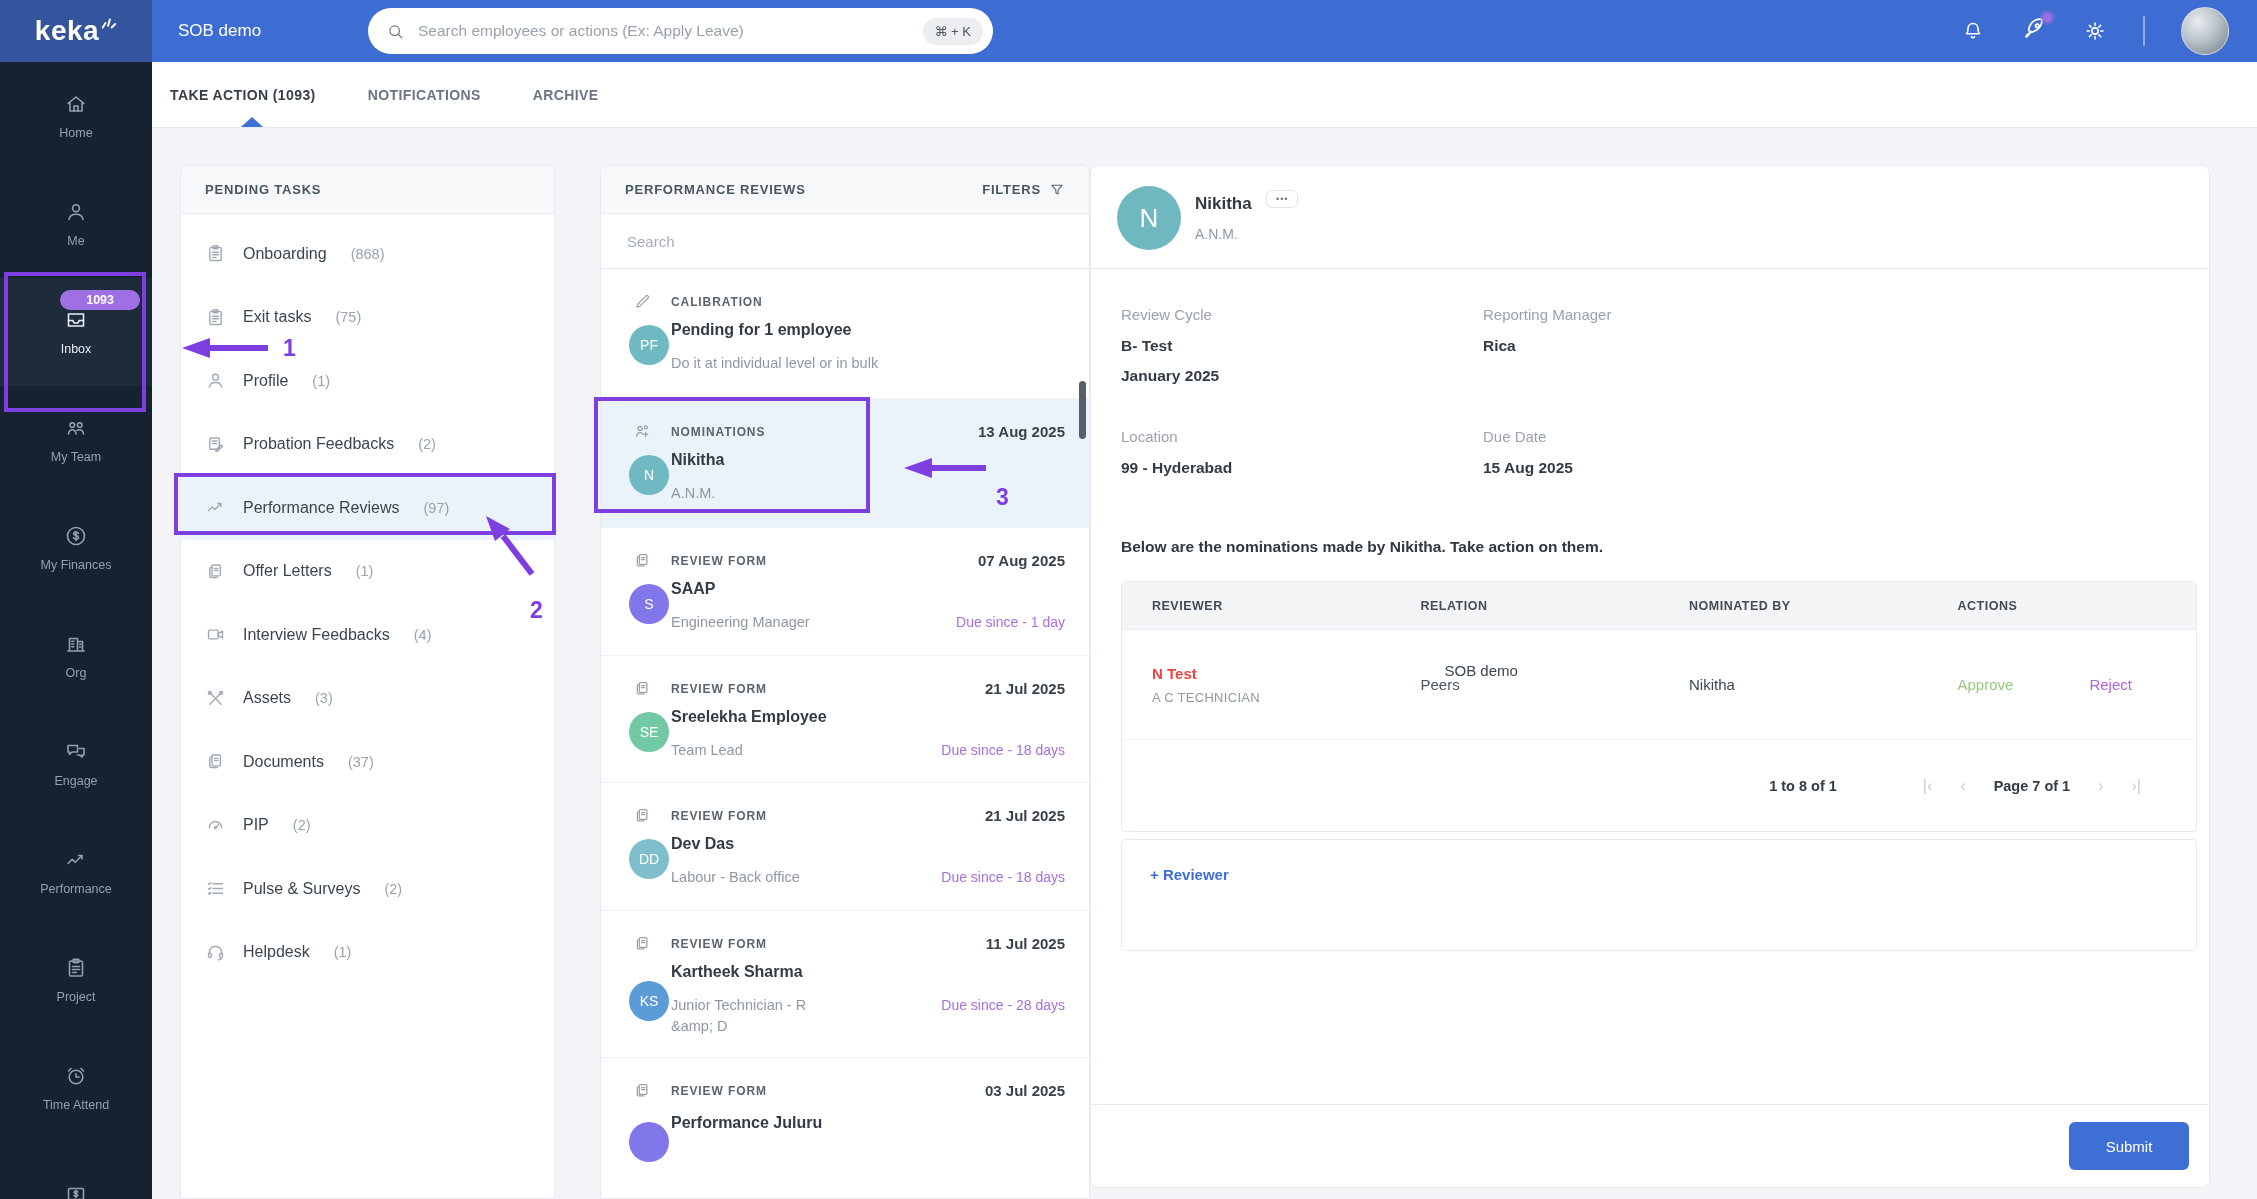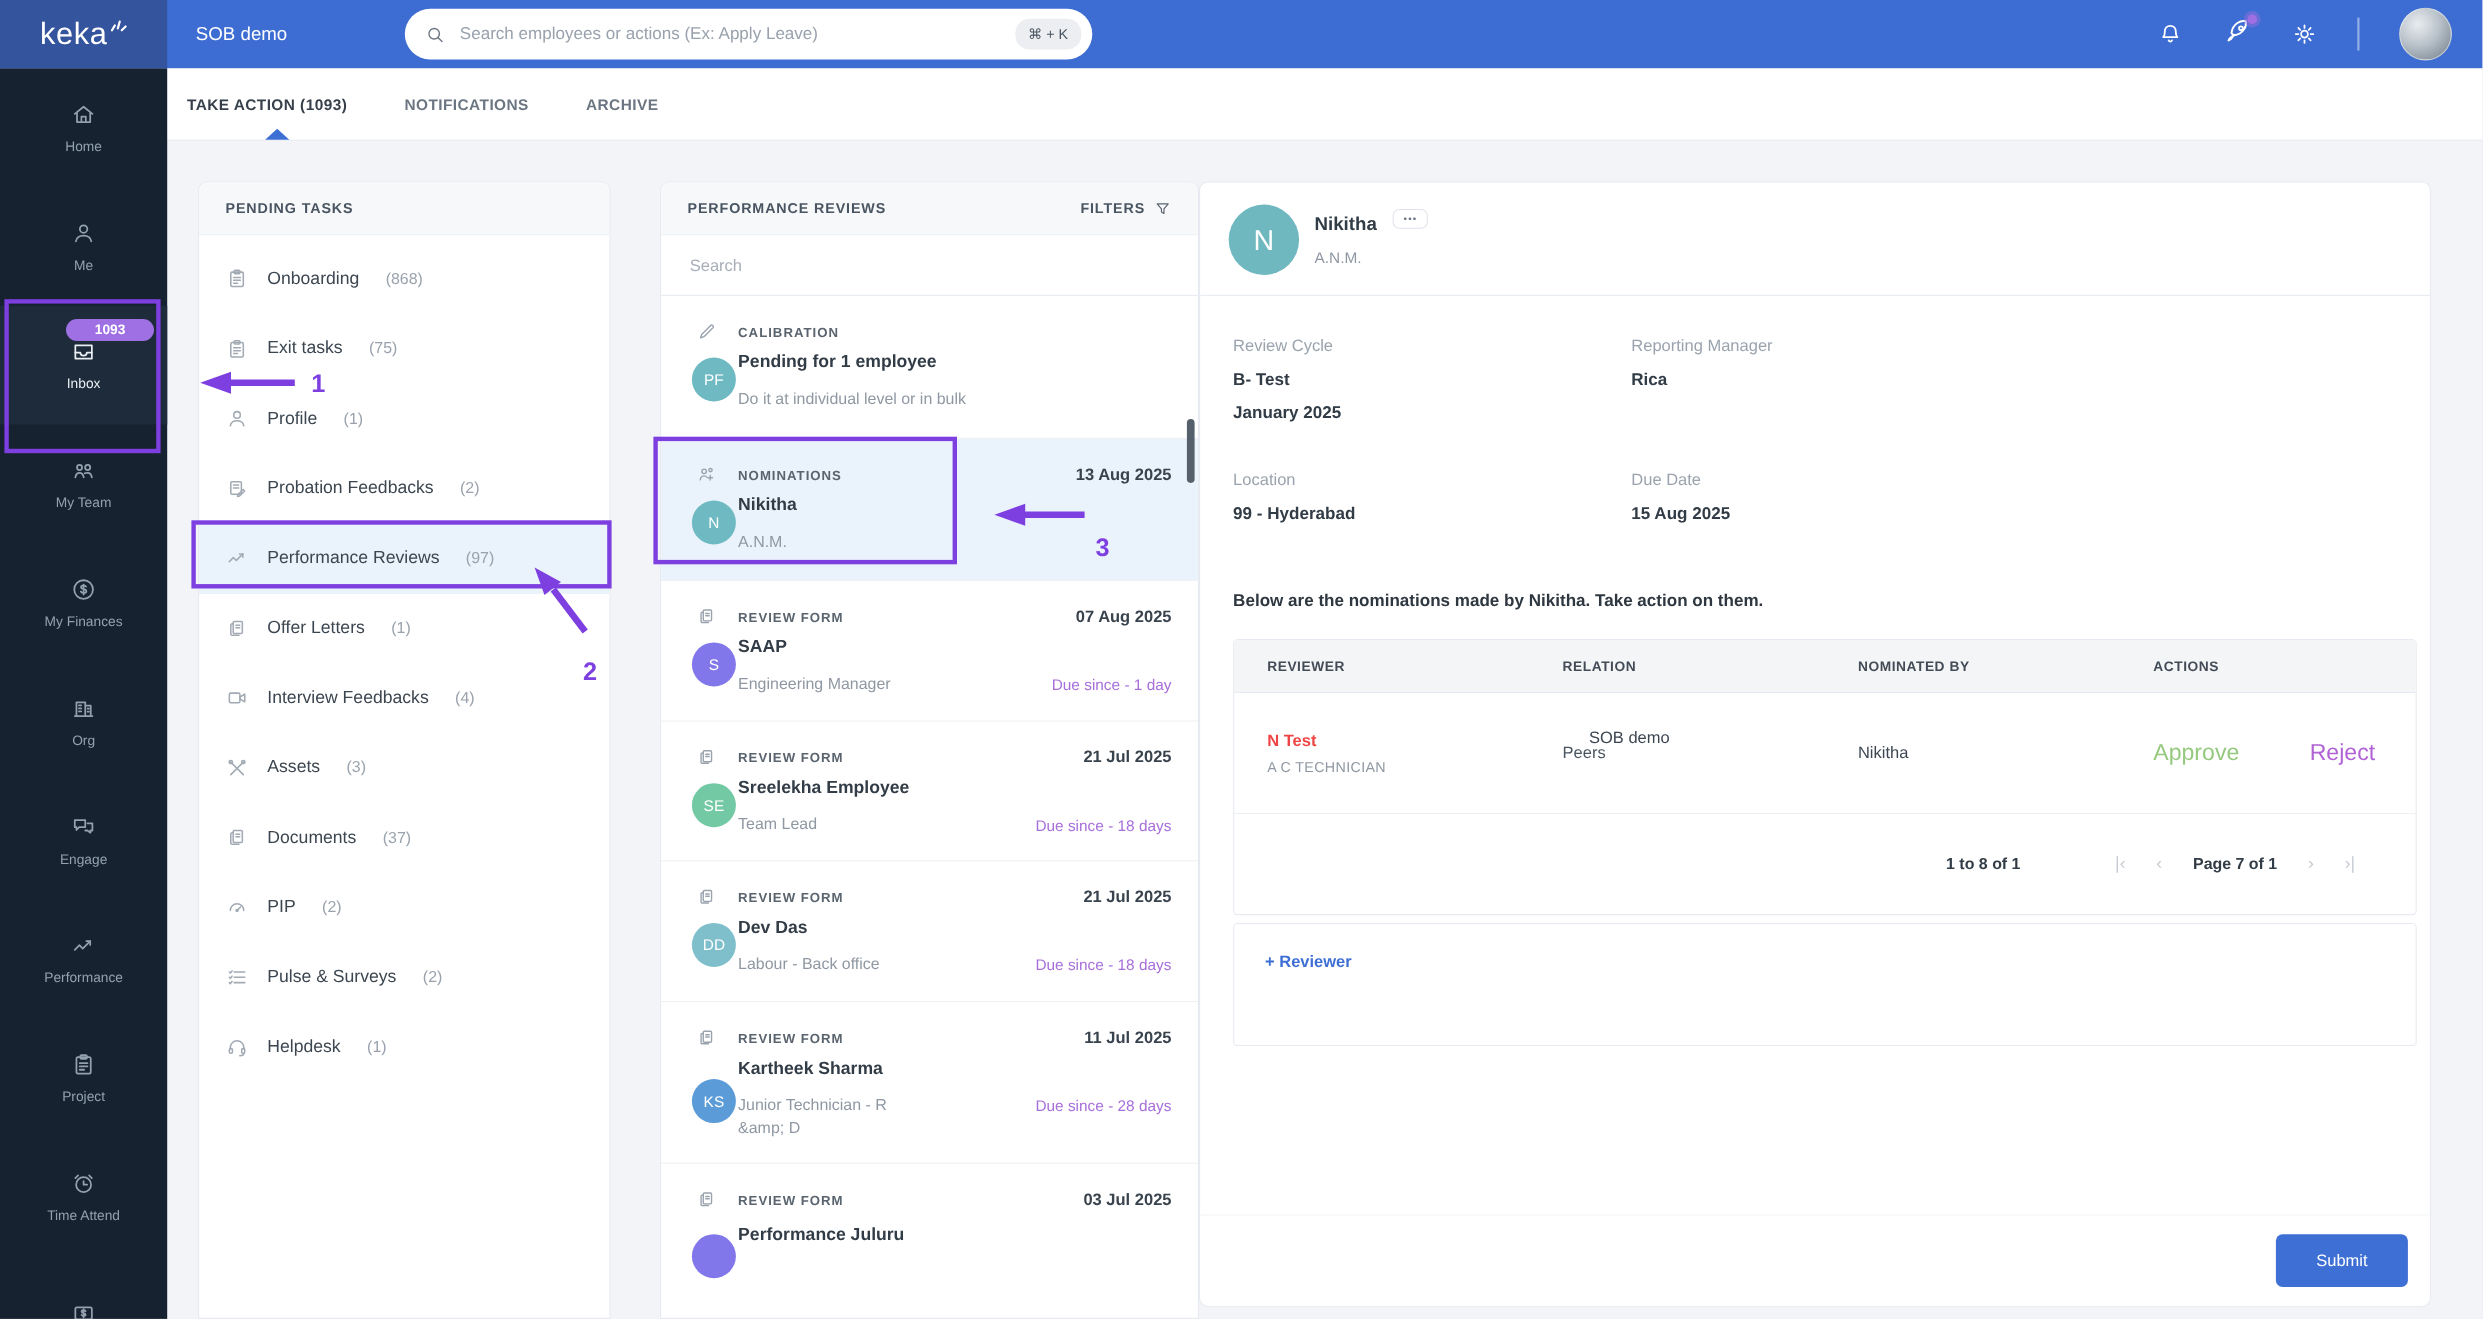--- a/index.html
+++ b/index.html
@@ -5,21 +5,21 @@
   html,body{margin:0;padding:0;background:#e9ecf1;}
   *{box-sizing:border-box;}
   .screen{position:relative;width:2257px;height:1199px;overflow:hidden;background:#F2F4F8;
     font-family:"Liberation Sans","DejaVu Sans",sans-serif;color:#3C4650;}
   .ic{display:inline-flex;}
   .ic svg{width:100%;height:100%;fill:none;stroke:currentColor;stroke-width:1.6;stroke-linecap:round;stroke-linejoin:round;}
 
   
   .topbar{position:absolute;left:0;top:0;width:2257px;height:62px;background:#3D6DD2;z-index:6;}
   .logo{position:absolute;left:0;top:0;width:152px;height:62px;background:#35549E;display:flex;align-items:center;justify-content:center;}
-  .logo-text{color:#fff;font-size:28px;font-weight:normal;letter-spacing:.5px;}
+  .logo-text{color:#fff;font-size:28px;font-weight:bold;letter-spacing:.5px;}
   .logo-spark{width:16px;height:16px;margin:-14px 0 0 2px;color:#fff;}
   .workspace{position:absolute;left:178px;top:0;height:62px;display:flex;align-items:center;color:#fff;font-size:17px;}
   .searchpill{position:absolute;left:368px;top:8px;width:625px;height:46px;background:#fff;border-radius:23px;display:flex;align-items:center;padding:0 10px 0 18px;}
   .searchpill .ic{width:19px;height:19px;color:#6C7682;flex:0 0 auto;}
   .searchpill input{border:none;outline:none;flex:1;margin-left:11px;font-size:15.5px;color:#3C4650;font-family:inherit;background:transparent;}
   .searchpill input::placeholder{color:#98A1AC;}
   .kbd{background:#ECEEF2;border-radius:13px;padding:6px 12px;font-size:13px;color:#4A5560;white-space:nowrap;}
   .top-icons{position:absolute;right:0;top:0;height:62px;display:flex;align-items:center;gap:36px;padding-right:28px;color:#fff;}
   .top-icons .ic{width:24px;height:24px;color:#fff;cursor:pointer;}
   .rocket-wrap{position:relative;}
@@ -87,21 +87,21 @@
   .nom-table{position:absolute;left:30px;top:415px;width:1076px;border:1px solid #E7EAF0;border-radius:4px;background:#fff;}
   .nt-head{display:grid;grid-template-columns:25% 25% 25% 25%;background:#F4F5F7;border-bottom:1px solid #E7EAF0;height:48px;align-items:center;}
   .nt-head div{padding-left:30px;font-size:12.5px;font-weight:bold;letter-spacing:.5px;color:#434C56;}
   .nt-row{display:grid;grid-template-columns:25% 25% 25% 25%;height:110px;align-items:center;border-bottom:1px solid #EEF1F4;}
   .nt-row > div{padding-left:30px;}
   .nt-reviewer-name{font-size:15px;font-weight:bold;color:#ef4444;margin-bottom:8px;}
   .nt-reviewer-role{font-size:13px;color:#8F98A2;letter-spacing:.3px;}
   .nt-relation{position:relative;font-size:15px;color:#4A5560;}
   .nt-relation .overlap{position:absolute;left:24px;top:-14px;color:#3C4650;white-space:nowrap;}
   .nt-nominated{font-size:15px;color:#3C4650;}
-  .nt-actions{display:flex;gap:20px;font-size:21px;}
+  .nt-actions{display:flex;gap:32px;font-size:15px;}
   .act-approve{color:#95C97E;cursor:pointer;}
   .act-reject{color:#B163D6;cursor:pointer;margin-left:44px;}
   .nt-pagination{height:91px;display:flex;align-items:center;justify-content:flex-end;gap:28px;padding-right:55px;font-size:14.5px;}
   .pg-range,.pg-page{font-weight:bold;color:#323C46;}
   .pg-btn{color:#C7CCD4;font-size:16px;cursor:pointer;}
   .pg-gap{width:30px;}
   .add-reviewer-card{position:absolute;left:30px;top:673px;width:1076px;height:112px;border:1px solid #E7EAF0;border-radius:4px;background:#fff;}
   .add-reviewer{position:absolute;left:28px;top:26px;font-size:15px;font-weight:bold;color:#3E6FD4;cursor:pointer;}
   .rp-footer{position:absolute;left:0;bottom:0;width:100%;height:83px;background:#fff;border-top:1px solid #E7EAF0;border-radius:0 0 8px 8px;}
   .submit-btn{position:absolute;right:20px;top:17px;width:120px;height:48px;background:#3E6FD4;border:none;border-radius:6px;color:#fff;font-size:15px;font-family:inherit;cursor:pointer;}

